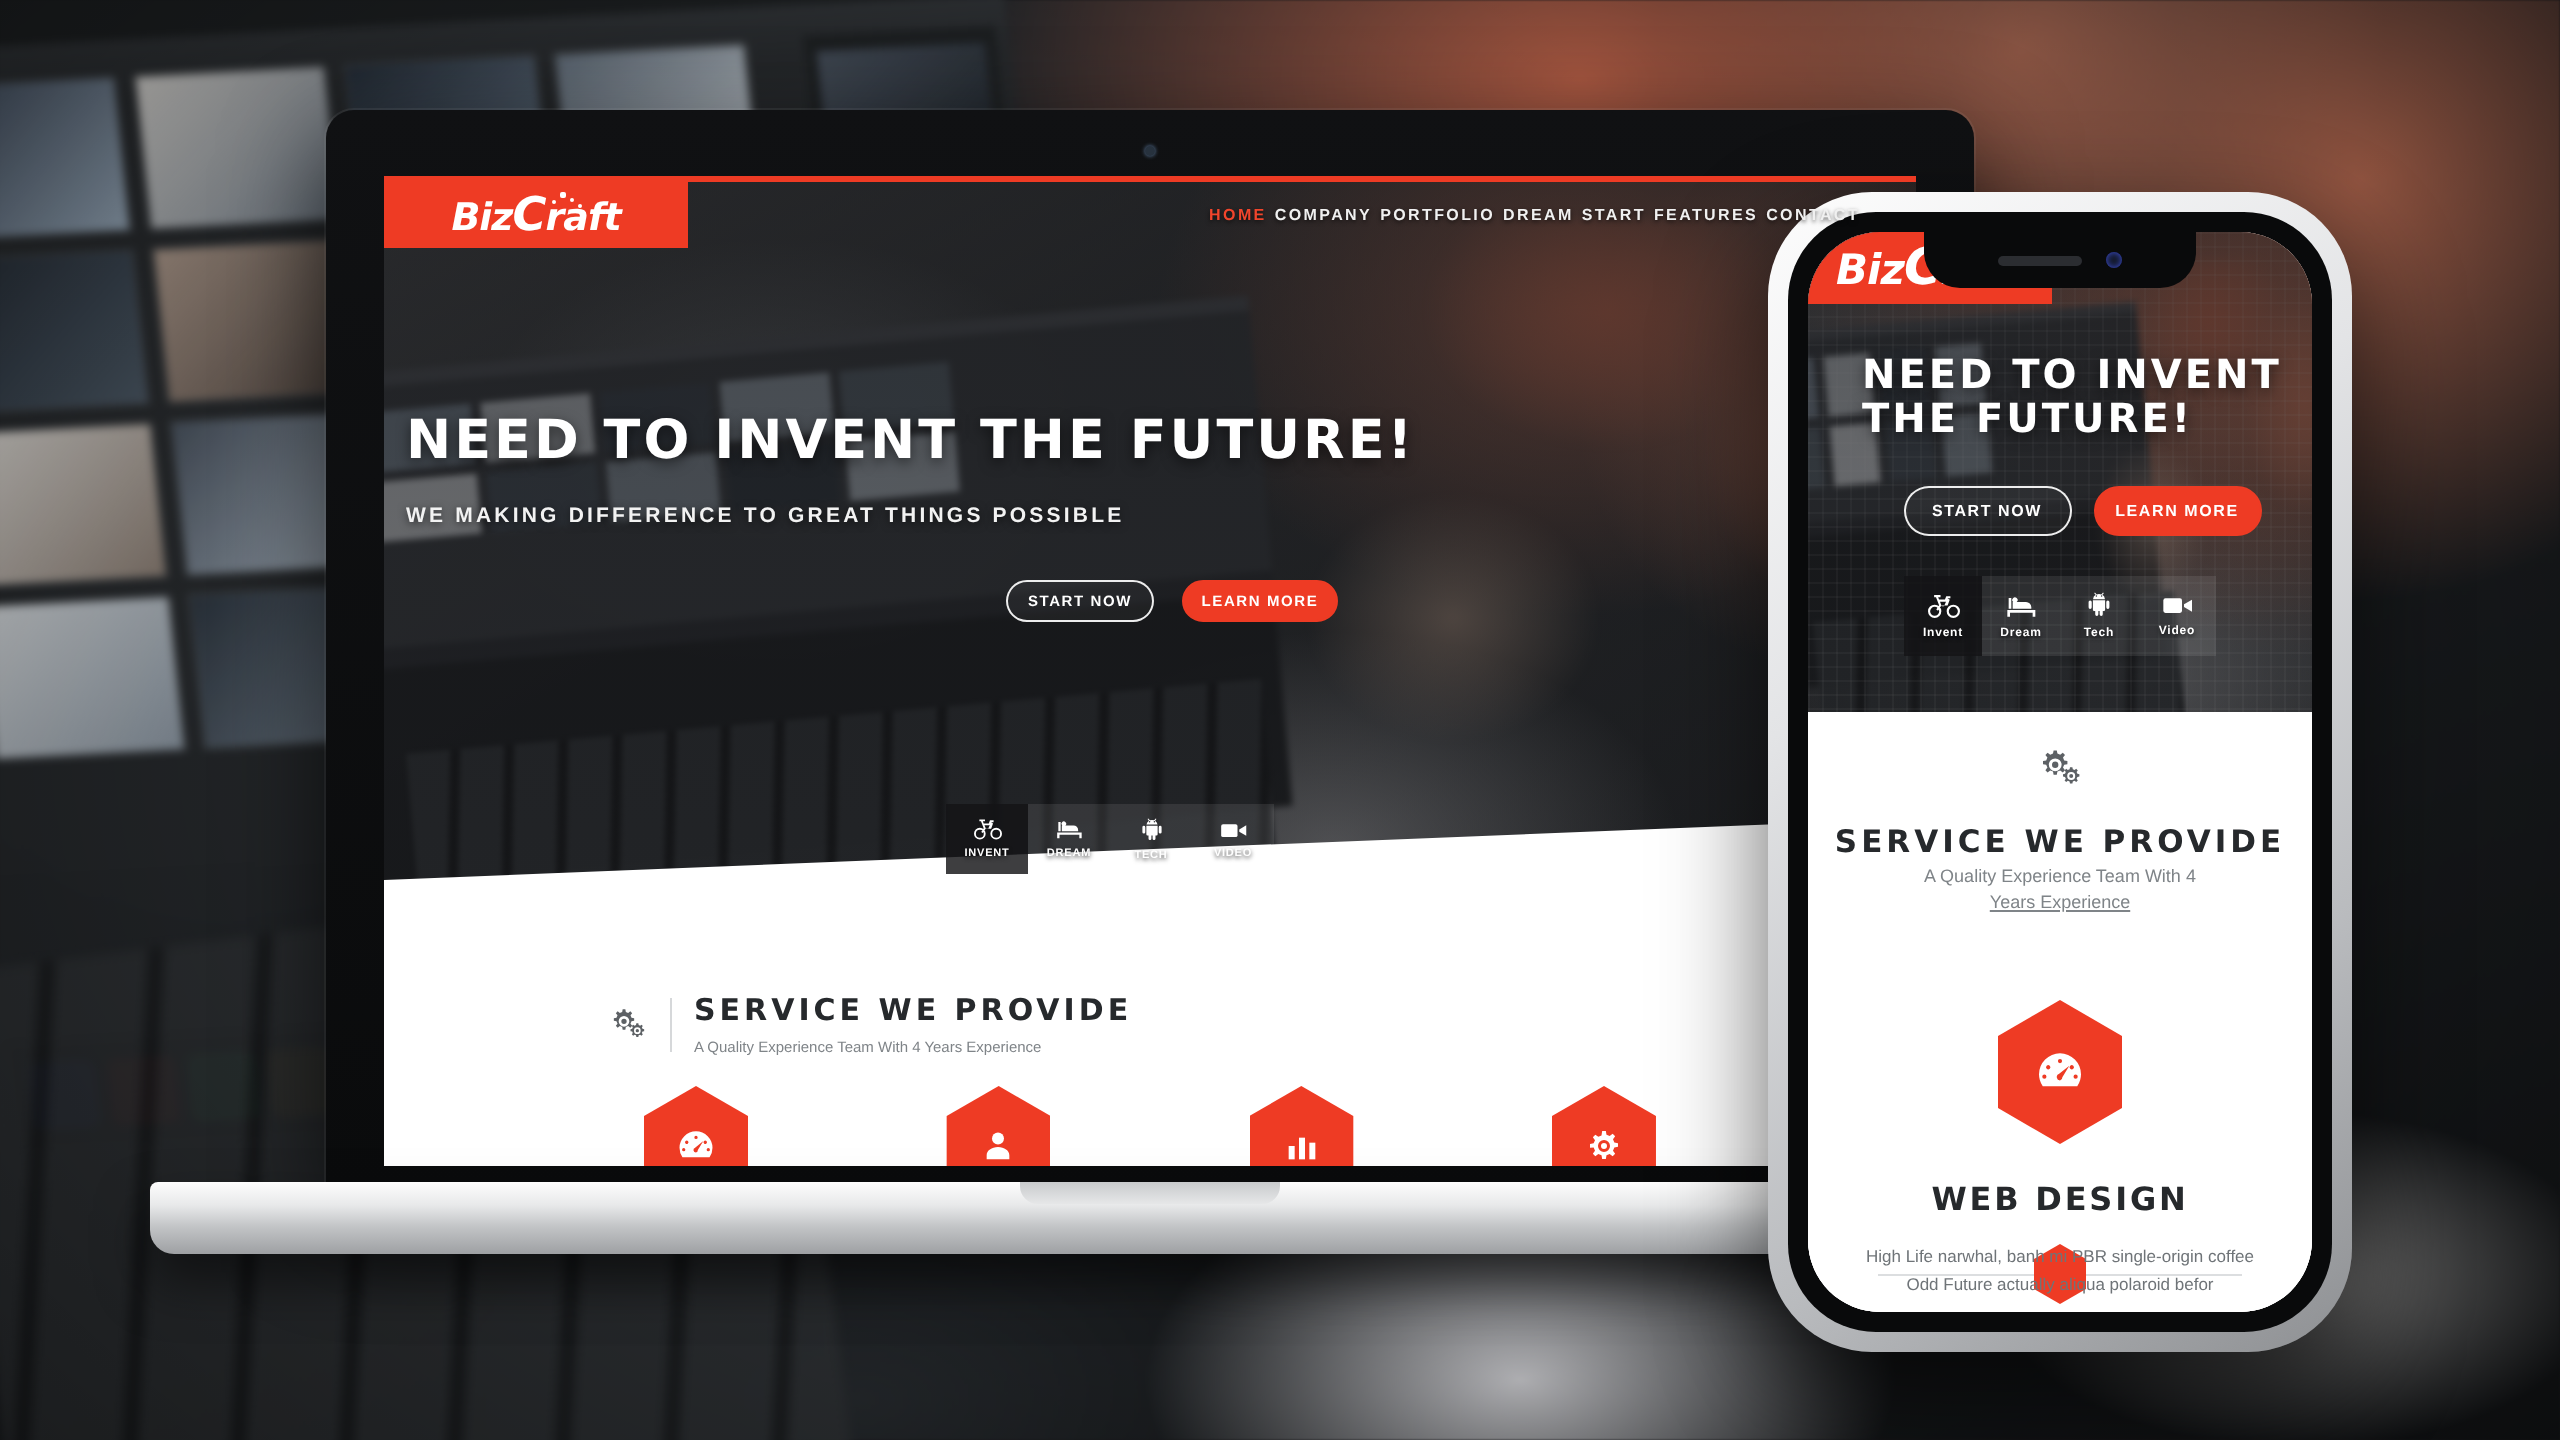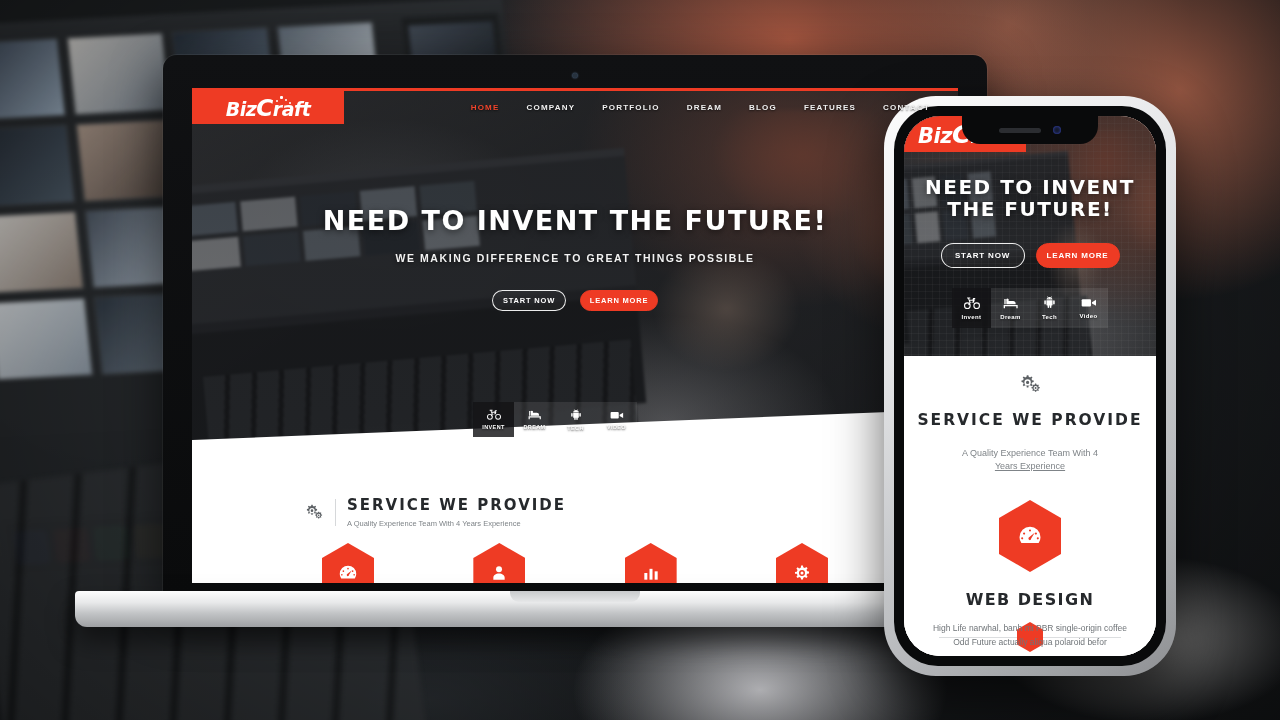--- a/index.html
+++ b/index.html
@@ -135,21 +135,21 @@
   .logo-dots{position:absolute;}
   .logo-dots i{position:absolute;background:#fff;display:block;border-radius:1px;}
   .nav{flex:1;display:flex;align-items:center;justify-content:flex-end;}
   .nav a{
     color:#f0f0f0;text-decoration:none;font-weight:bold;
     letter-spacing:1.2px;text-shadow:0 1px 2px rgba(0,0,0,.6);
   }
   .nav a.active{color:#f1452c;}
 
   
-  .hero-copy{position:absolute;left:0;width:100%;text-align:center;z-index:5;}
+  .hero-copy{position:absolute;left:11px;width:100%;z-index:5;}
   .hero-h1{
     font-family:"DejaVu Sans", sans-serif;
     color:#fff;font-weight:bold;letter-spacing:1.5px;line-height:1.12;
     text-shadow:0 2px 7px rgba(0,0,0,.55);
   }
   .hero-sub{
     color:#f2f2f2;font-weight:bold;letter-spacing:1.6px;
     text-shadow:0 1px 4px rgba(0,0,0,.6);
   }
   .hero-btns{display:flex;justify-content:center;}
@@ -313,26 +313,26 @@
           <span class="logo-txt" style="font-size:19px;">
             <span>Biz</span><span class="c">C</span><span>raft</span>
           </span>
           <span class="logo-dots" style="left:84px;top:5px;width:18px;height:9px;">
             <i style="left:0;top:4px;width:2px;height:2px;"></i>
             <i style="left:4px;top:0;width:3px;height:3px;"></i>
             <i style="left:9px;top:3px;width:2px;height:2px;"></i>
             <i style="left:13px;top:6px;width:2px;height:2px;"></i>
           </span>
         </div>
-        <div class="nav" style="gap:27px;padding-right:28px;font-size:8px;">
+        <div class="nav" style="gap:4px;padding-right:28px;font-size:8px;">
           <a href="#" class="active">HOME</a>
           <a href="#">COMPANY</a>
           <a href="#">PORTFOLIO</a>
           <a href="#">DREAM</a>
-          <a href="#">BLOG</a>
+          <a href="#">START</a>
           <a href="#">FEATURES</a>
           <a href="#">CONTACT</a>
         </div>
       </div>
 
       <div class="hero-copy" style="top:118px;">
         <div class="hero-h1" style="font-size:27px;">NEED TO INVENT THE FUTURE!</div>
         <div class="hero-sub" style="font-size:10.5px;margin-top:16px;">WE MAKING DIFFERENCE TO GREAT THINGS POSSIBLE</div>
         <div class="hero-btns" style="margin-top:26px;gap:14px;">
           <div class="btn btn-ghost" style="width:74px;height:21px;font-size:7.5px;">START NOW</div>
@@ -497,21 +497,21 @@
       <div class="band" style="top:240px;bottom:0;height:auto;"></div>
 
       <div style="position:absolute;left:0;top:256px;width:100%;text-align:center;z-index:8;">
         <span class="svc-gear" style="display:inline-block;">
           <svg width="24" height="24" viewBox="0 0 24 24">
               <path d="M9.6 7.2a3.2 3.2 0 1 0 0 6.4 3.2 3.2 0 0 0 0-6.4zm0 4.8a1.6 1.6 0 1 1 0-3.2 1.6 1.6 0 0 1 0 3.2zM8.8 3.2h1.6l.3 1.6 1.4.6 1.3-1 1.1 1.1-1 1.3.6 1.4 1.6.3v1.6l-1.6.3-.6 1.4 1 1.3-1.1 1.1-1.3-1-1.4.6-.3 1.6H8.8l-.3-1.6-1.4-.6-1.3 1-1.1-1.1 1-1.3-.6-1.4-1.6-.3V8.5l1.6-.3.6-1.4-1-1.3 1.1-1.1 1.3 1 1.4-.6z"></path>
               <path d="M17.6 14a2 2 0 1 0 0 4 2 2 0 0 0 0-4zm0 3a1 1 0 1 1 0-2 1 1 0 0 1 0 2zM17 11.6h1.2l.2 1 .9.4.8-.6.8.8-.6.8.4.9 1 .2v1.2l-1 .2-.4.9.6.8-.8.8-.8-.6-.9.4-.2 1H17l-.2-1-.9-.4-.8.6-.8-.8.6-.8-.4-.9-1-.2v-1.2l1-.2.4-.9-.6-.8.8-.8.8.6.9-.4z"></path>
             </svg>
         </span>
         <div class="svc-title" style="font-size:15.5px;margin-top:11px;">SERVICE WE PROVIDE</div>
-        <div class="svc-sub" style="font-size:9px;margin-top:18px;line-height:1.45;">A Quality Experience Team With 4</div>
+        <div class="svc-sub" style="font-size:9px;margin-top:2px;line-height:1.45;">A Quality Experience Team With 4</div>
         <div class="svc-sub" style="font-size:9px;line-height:1.45;text-decoration:underline;">Years Experience</div>
       </div>
 
       <div style="position:absolute;left:0;top:384px;width:100%;text-align:center;z-index:8;">
         <div style="display:flex;justify-content:center;">
           <div class="hex" style="width:62px;height:72px;">
             <svg width="28" height="28" viewBox="0 0 24 24">
                 <path d="M12 4a9 9 0 0 0-9 9 8.9 8.9 0 0 0 1.6 5.1h14.8A8.9 8.9 0 0 0 21 13a9 9 0 0 0-9-9zm0 2.4a.9.9 0 1 1 0 1.8.9.9 0 0 1 0-1.8zM6.3 9.3a.9.9 0 1 1 1.3 1.3.9.9 0 0 1-1.3-1.3zm-1 3.8a.9.9 0 1 1 0 1.8.9.9 0 0 1 0-1.8zm13.4 0a.9.9 0 1 1 0 1.8.9.9 0 0 1 0-1.8zm-2.3-3.8a.9.9 0 1 1 1.3 1.3.9.9 0 0 1-1.3-1.3zM12 15.6a1.4 1.4 0 0 1-.5-2.7L16 9.3l-3 4.9a1.4 1.4 0 0 1-1 1.4z"></path>
               </svg>
           </div>

